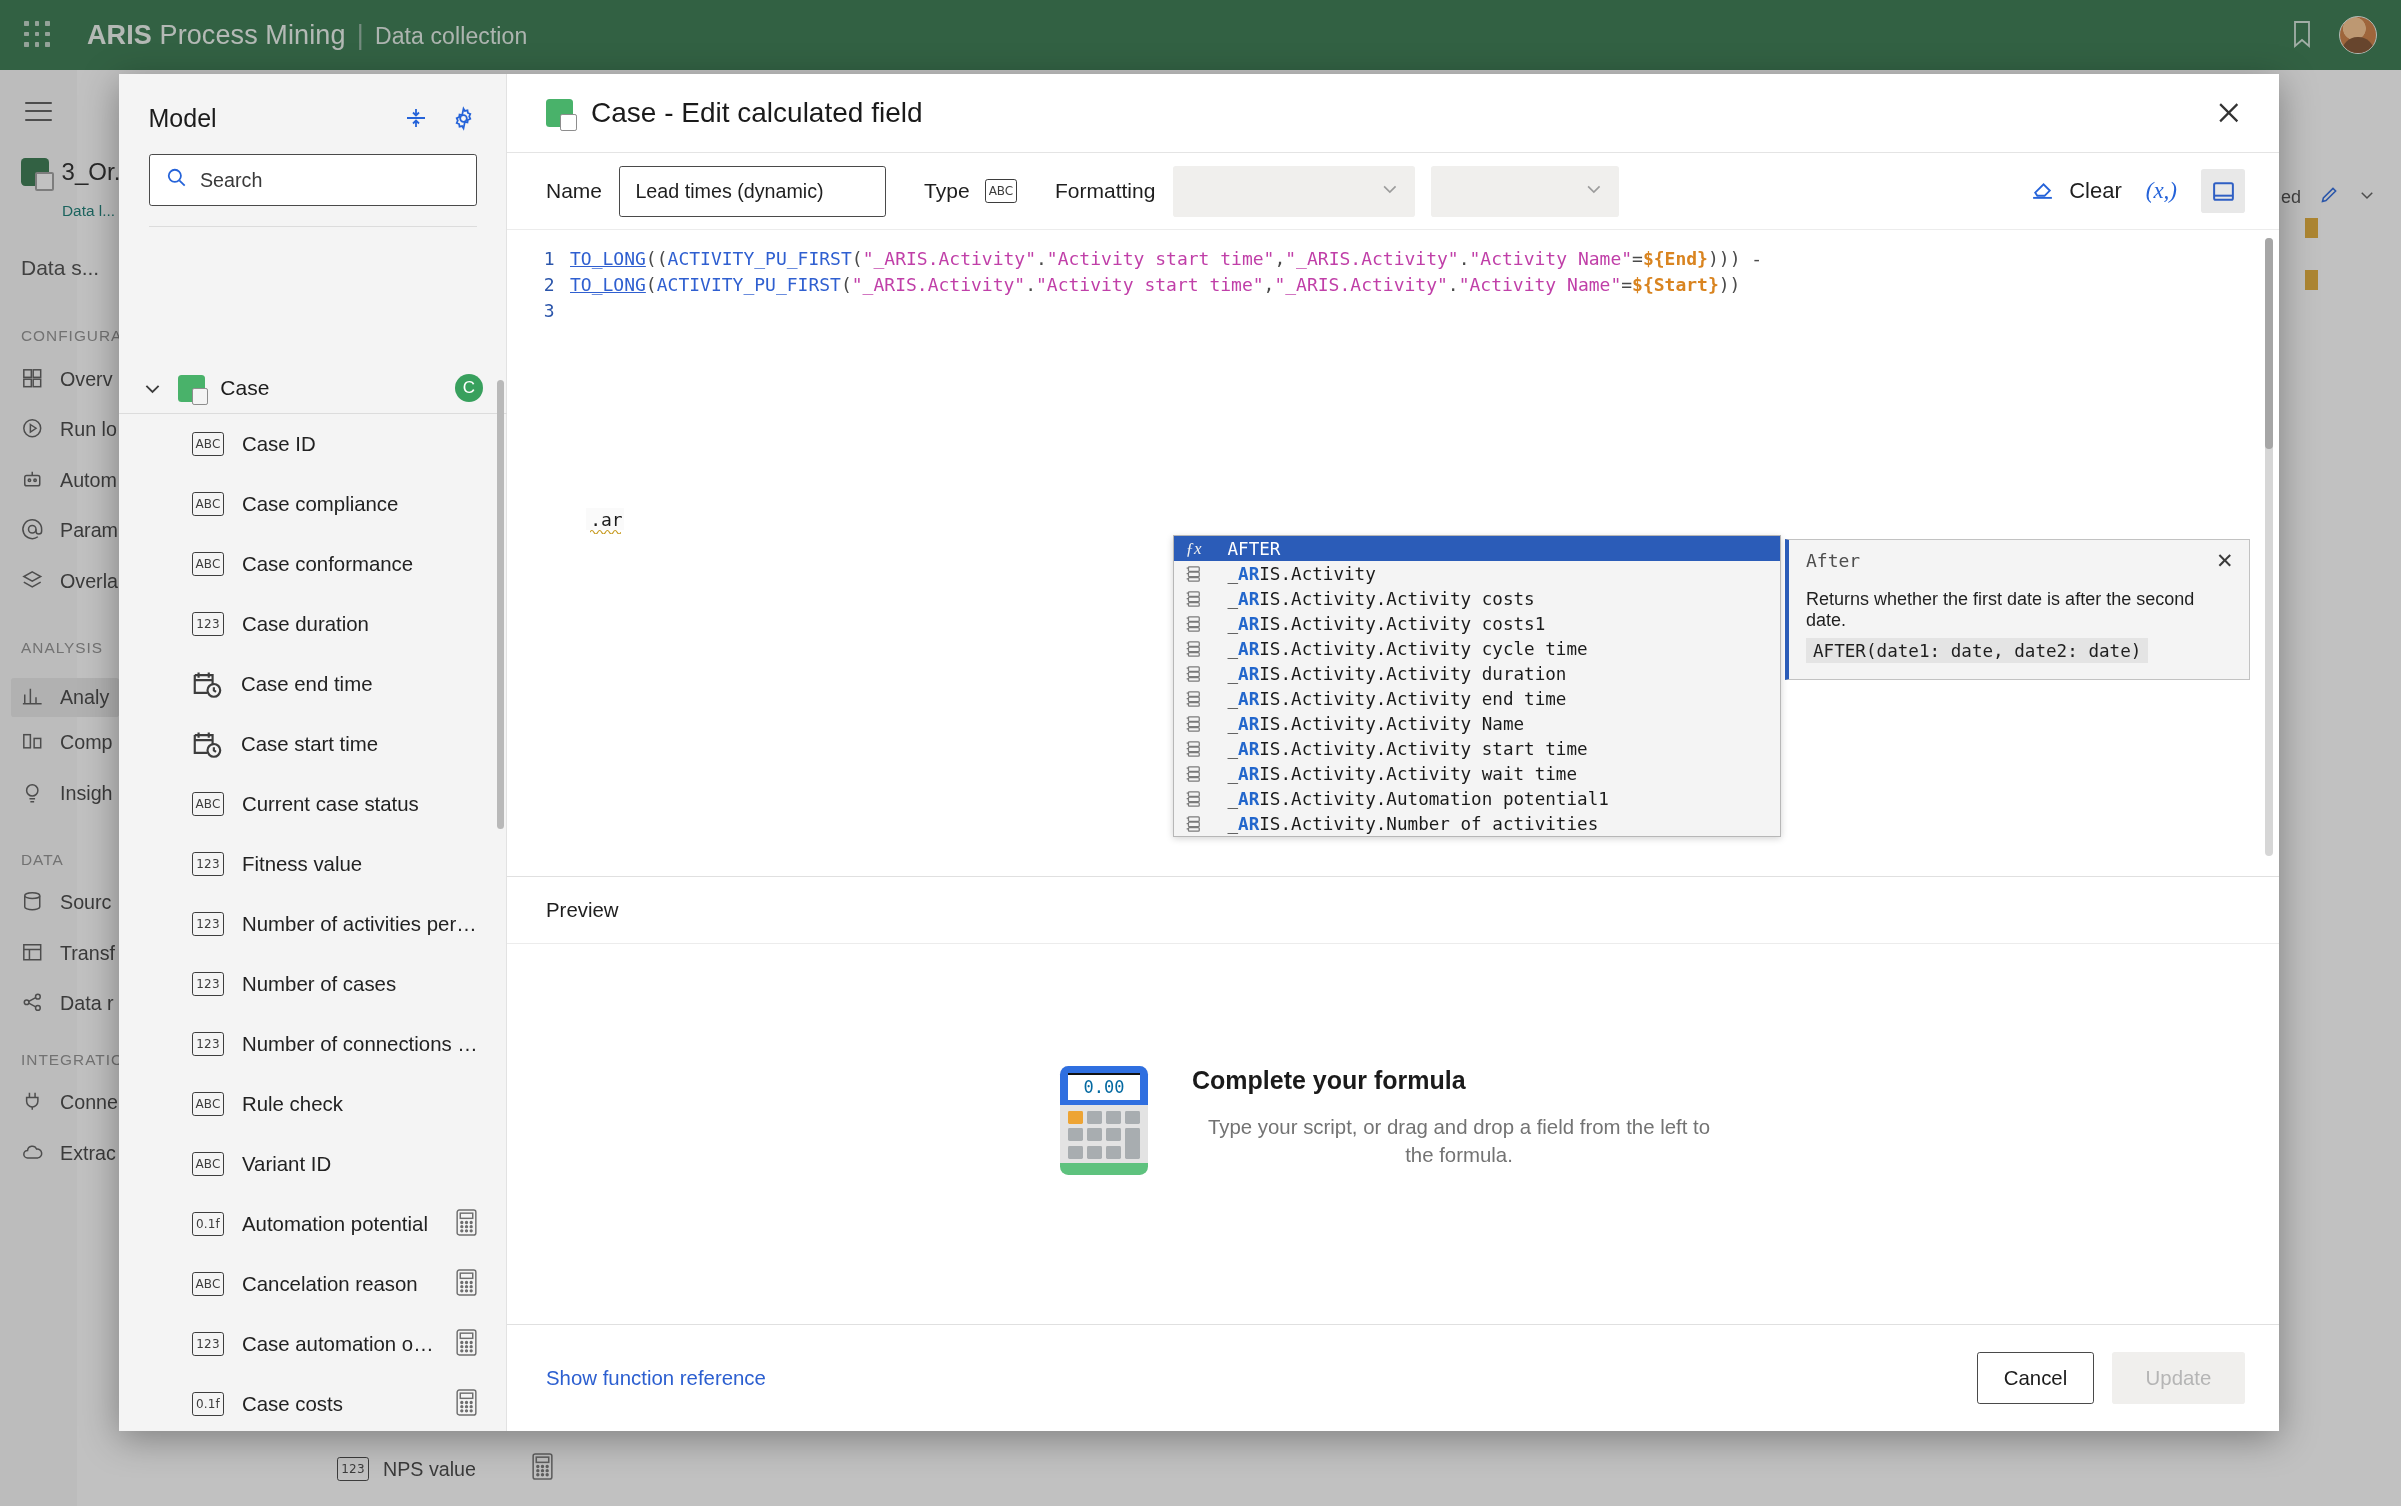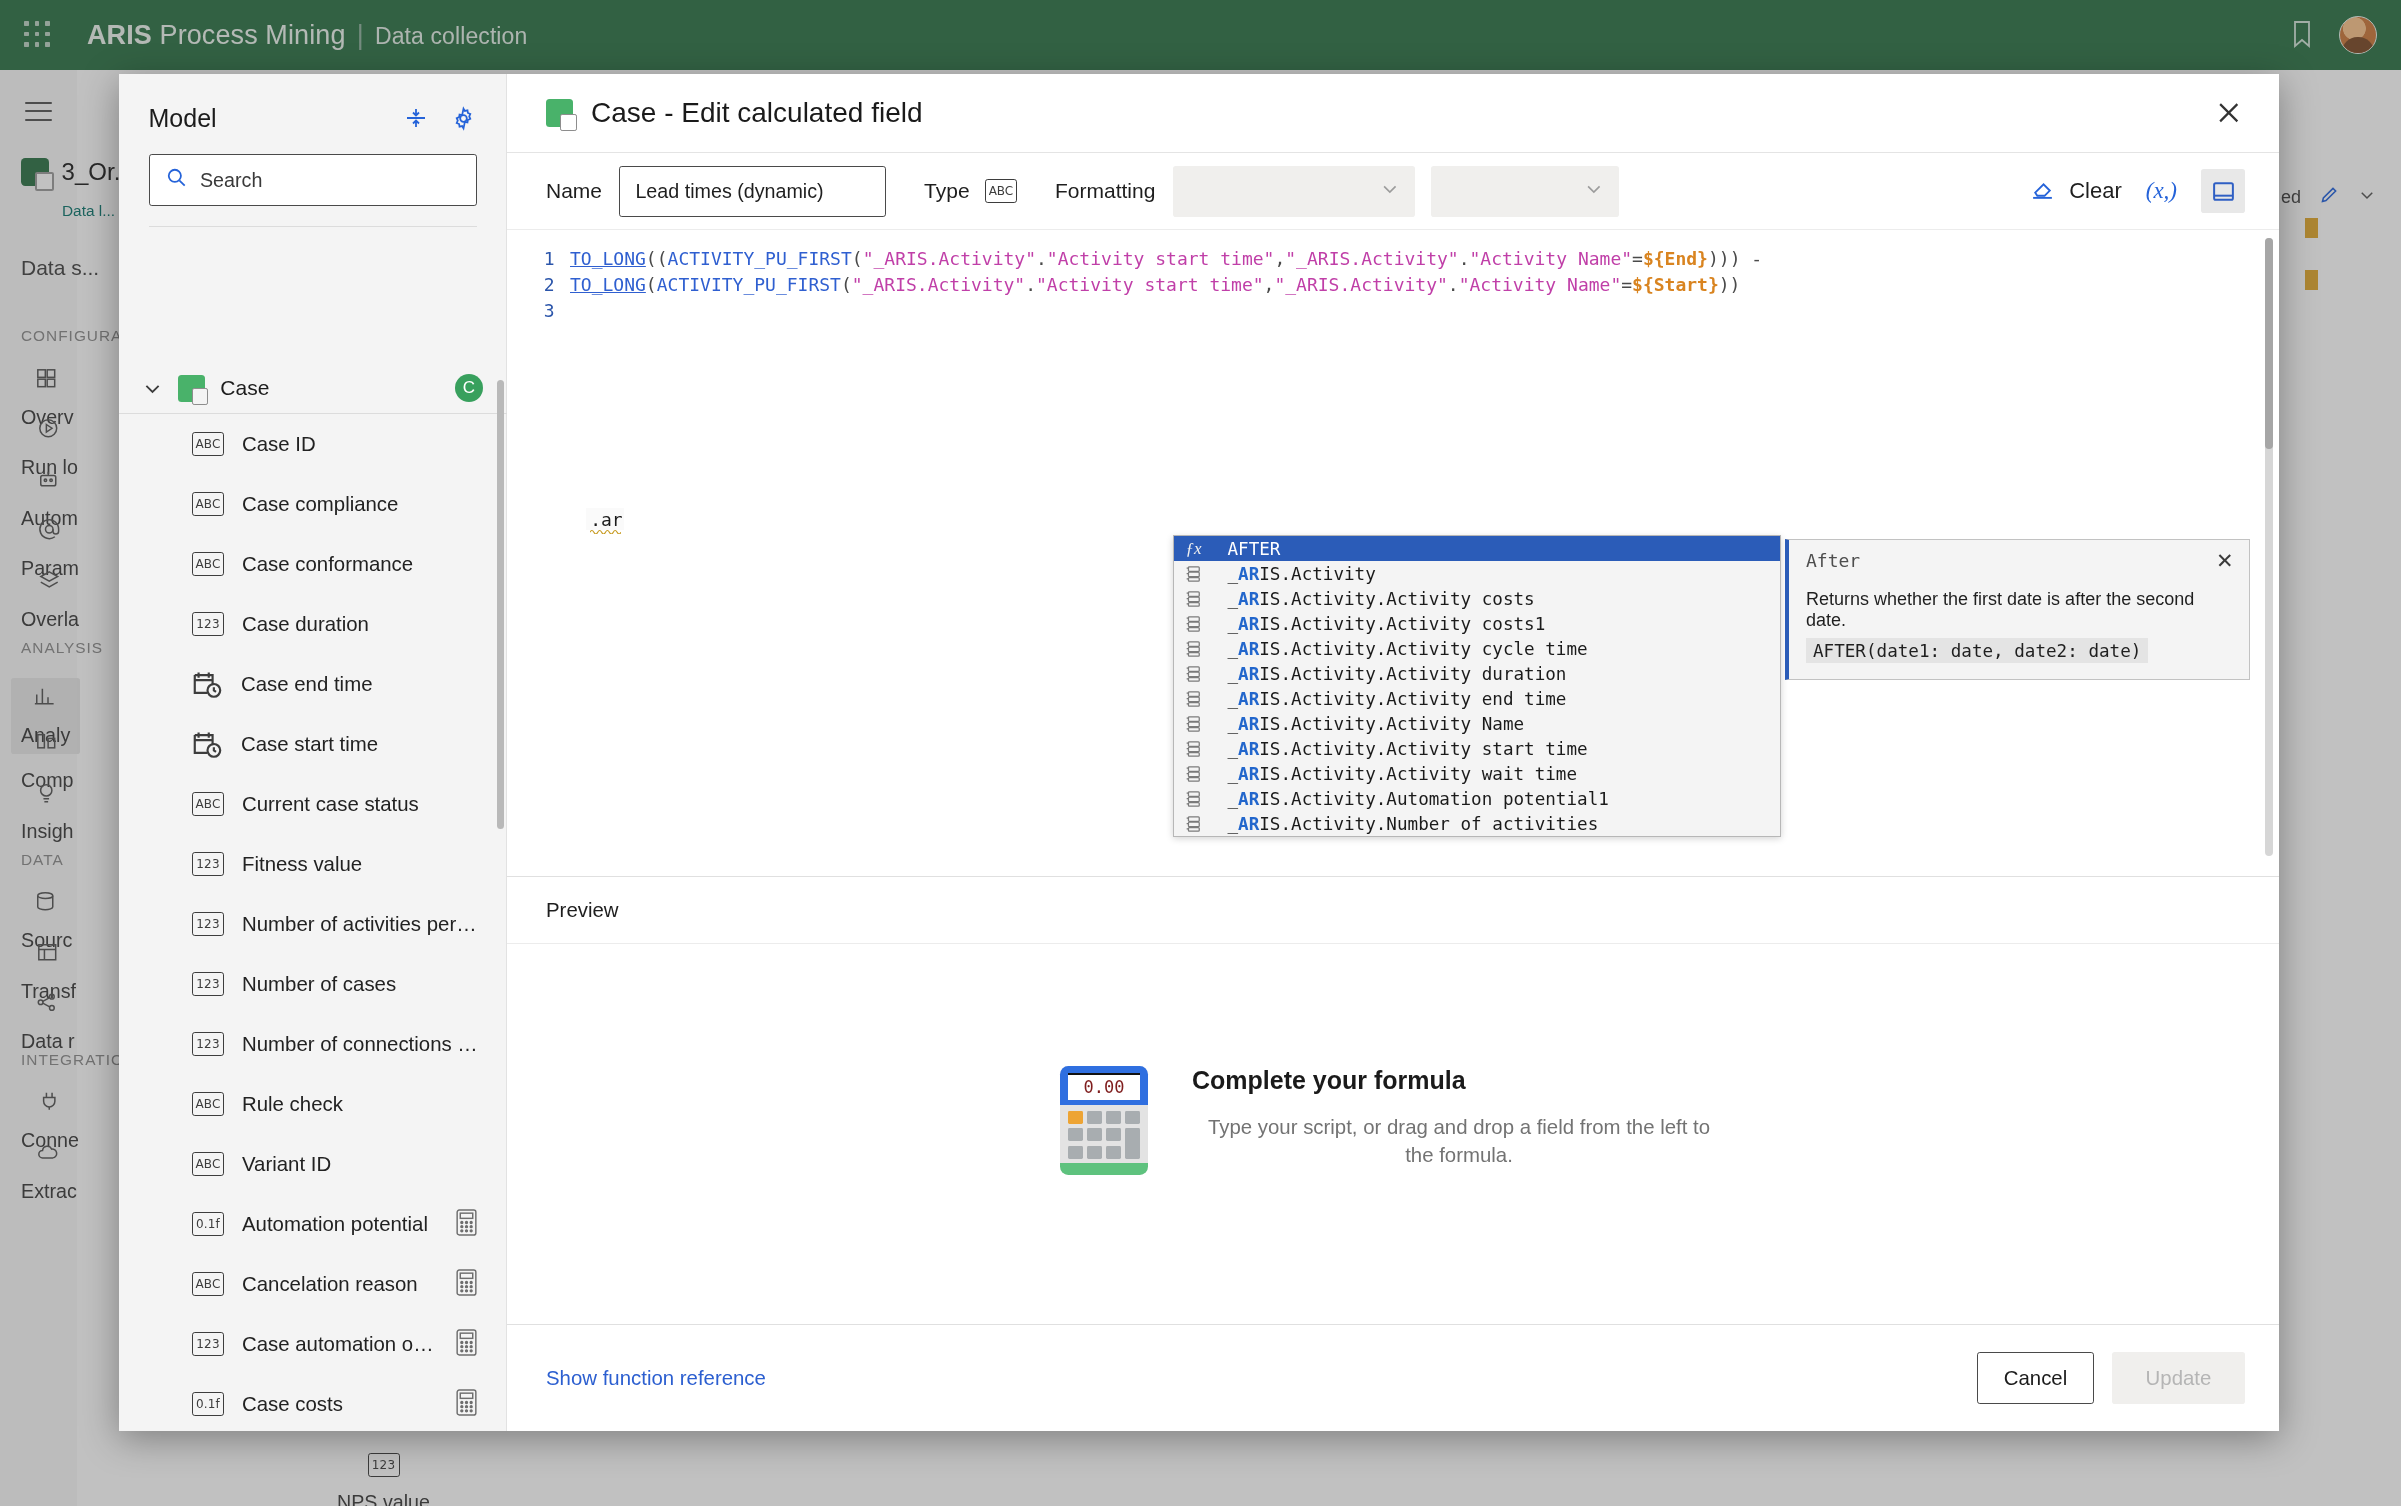--- a/index.html
+++ b/index.html
@@ -43,21 +43,21 @@
   .bg-panel {
     position: absolute; top: 70px; left: 77px; width: 2324px; height: 1437px; background: #fbfbfb;
   }
   .bg-doc { position:absolute; top:158px; left: 21px; display:flex; align-items:center; gap:12.6px; }
   .bg-doc .sq { width: 28px; height: 28px; border-radius: 4.2px; background: #2e7247; position: relative; }
   .bg-doc .sq::after{content:"";position:absolute;right:-4.9px;bottom:-4.9px;width:15.4px;height:15.4px;background:#fbfbfb;border:2.1px solid #9a9a9a;border-radius:2.1px;}
   .bg-doc .t { font-size: 24px; color: #222; }
   .bg-sub { position:absolute; top:202px; left: 62px; font-size: 15.4px; color:#0f766e; }
   .bg-back { position:absolute; top: 256px; left: 21px; font-size: 21px; color:#444; }
   .bg-sec { position:absolute; left: 21px; font-size: 15.4px; letter-spacing: 1px; color: #8a8a8a; }
-  .bg-item { position:absolute; left: 21px; display:flex; align-items:center; gap: 14px; font-size: 19.7px; color:#3b3b3b; white-space: nowrap; flex-direction: column; }
+  .bg-item { position:absolute; left: 21px; display:flex; align-items:center; gap: 14px; font-size: 19.7px; color:#3b3b3b; white-space: nowrap; }
   .bg-item .ic { width: 25px; height: 25px; color:#555; flex: none; }
   .bg-item.sel { background: #e4e4e4; padding: 7px 9.8px; left: 11.2px; border-radius: 2.8px; }
   .bg-right-ctrl { position: absolute; top: 184px; right: 25px; display:flex; align-items:center; gap: 18px; font-size: 18px; color:#444; }
   .bg-strip { position:absolute; right: 83px; width: 12.6px; background:#dfa72e; }
 
   .dim { position: absolute; inset: 0; background: rgba(60,60,60,0.30); }
 
   
   .modal {
     position: absolute; left: 119px; top: 74px; width: 2160px; height: 1357px;
@@ -177,21 +177,21 @@
 
   .preview-bar { height: 67px; border-top: 0.7px solid #e0e0e0; display:flex; align-items:center; padding-left: 39px; }
   .preview-bar .pl { font-size: 20.4px; color:#1e1e1e; }
 
   .empty { flex: 1; border-top: 0.7px solid #ececec; display:flex; align-items:center; justify-content:center; }
   .empty-inner { display:flex; align-items:flex-start; gap: 44px; transform: translateY(-14px); }
   .calc { width: 88px; height: 109px; position:relative; }
   .calc .body { position:absolute; inset: 0; background:#e3e3e3; border-radius: 8.4px; }
   .calc .top { position:absolute; left:0; right:0; top:0; height: 39px; background:#2f6fe0; border-radius: 8.4px 8.4px 0 0; }
   .calc .scr { position:absolute; left: 8.4px; right: 8.4px; top: 7px; height: 27px; background:#fff; border-top: 2.1px solid #111;
-    display:flex; align-items:center; justify-content:center; font-family:"DejaVu Sans Mono", monospace; font-size: 17px; color:#7f1d1d; }
+    display:flex; align-items:center; justify-content:center; font-family:"DejaVu Sans Mono", monospace; font-size: 17px; color:#0369a1; }
   .calc .foot { position:absolute; left:0; right:0; bottom:0; height: 11.2px; background:#5ec27e; border-radius: 0 0 8.4px 8.4px; }
   .calc .keys { position:absolute; left: 8.4px; right: 8.4px; top: 45px; display:grid;
     grid-template-columns: repeat(4, 1fr); gap: 4.2px; }
   .calc .keys b { display:block; height: 13.3px; background:#a8adb0; border-radius: 1.4px; }
   .calc .keys b.o { background:#eda434; }
   .calc .keys b.tall { grid-row: span 2; height: 31px; }
   .empty-h { font-size: 25px; color:#1a1a1a; font-weight: 700; margin-bottom: 18px; }
   .empty-p { font-size: 20.4px; color:#737373; line-height: 1.42; max-width: 534px; text-align: center; }
 
   .footer { height: 107px; border-top: 0.7px solid #e0e0e0; display:flex; align-items:center; padding: 0 34px 0 39px; }

